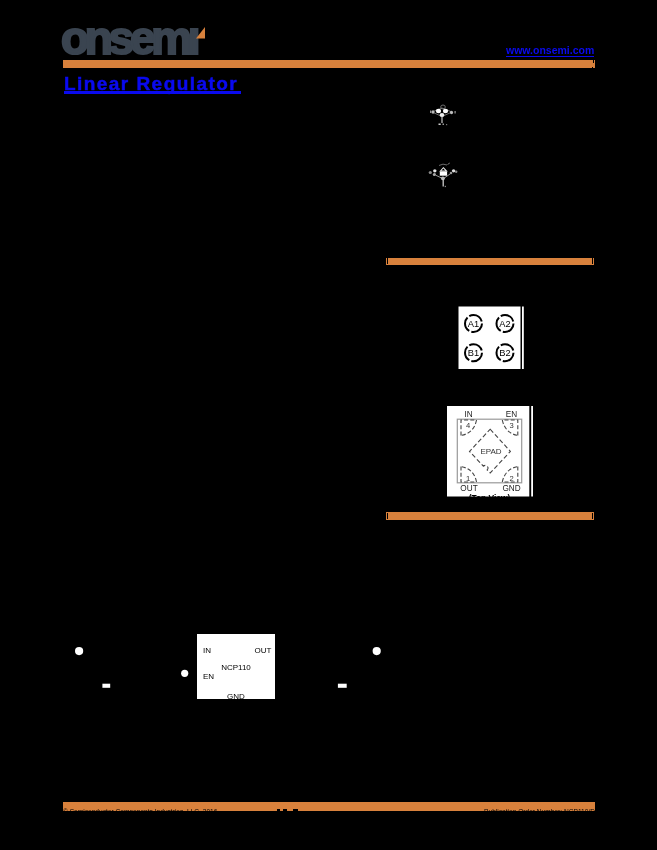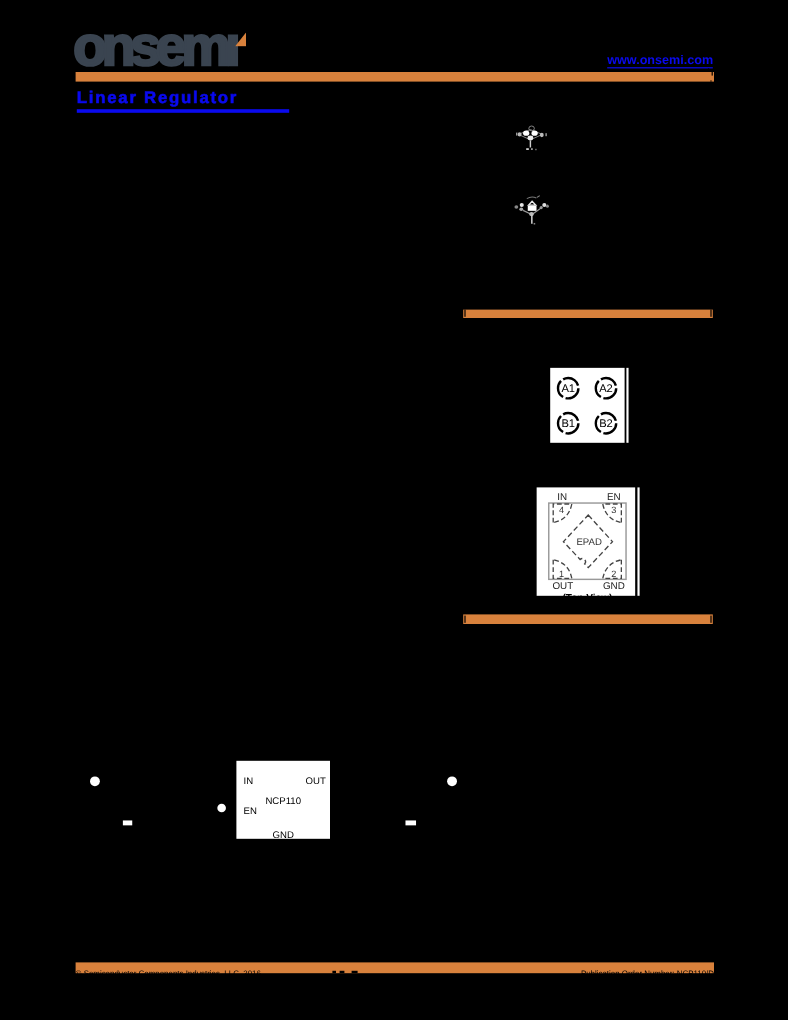--- a/index.html
+++ b/index.html
@@ -23,21 +23,21 @@
 
   <div class="abs" style="left:506px;top:43.5px;font-size:10.5px;line-height:12px;font-weight:bold;
        color:#0A0AEF;border-bottom:1.6px solid #0A0AEF;text-align:right;">www.onsemi.com</div>
 
   <div class="abs orange" style="left:63px;top:60px;width:532px;height:8px;"></div>
 
   <div class="abs" style="left:592.7px;top:58.5px;width:1.6px;height:4px;background:#000;"></div>
   <div class="abs" style="left:591.5px;top:66.8px;width:1.8px;height:1.6px;background:#000;"></div>
   <div class="abs" style="left:589.8px;top:56.8px;width:1px;height:1.6px;background:#000;"></div>
 
-  <div class="abs" style="left:64px;top:73px;font-size:14px;font-weight:bold;color:#0A0AEF;
+  <div class="abs" style="left:64px;top:73px;font-size:19px;font-weight:bold;color:#0A0AEF;
        letter-spacing:1.45px;-webkit-text-stroke:0.5px #0A0AEF;">Linear Regulator</div>
   <div class="abs" style="left:64px;top:91px;width:177px;height:3px;background:#0A0AEF;"></div>
 
   <svg class="abs" style="left:428px;top:102px;" width="30" height="26" viewBox="0 0 30 26">
     <g fill="none" stroke="#888" stroke-width="0.8">
       <path d="M14 6 L24 10 L14 14.5 L4 10 Z"></path>
       <ellipse cx="15" cy="5" rx="2.3" ry="2"></ellipse>
     </g>
     <ellipse cx="10.5" cy="9" rx="2.6" ry="2.2" fill="#FFF"></ellipse>
     <ellipse cx="17.5" cy="9" rx="2.6" ry="2.2" fill="#FFF"></ellipse>

